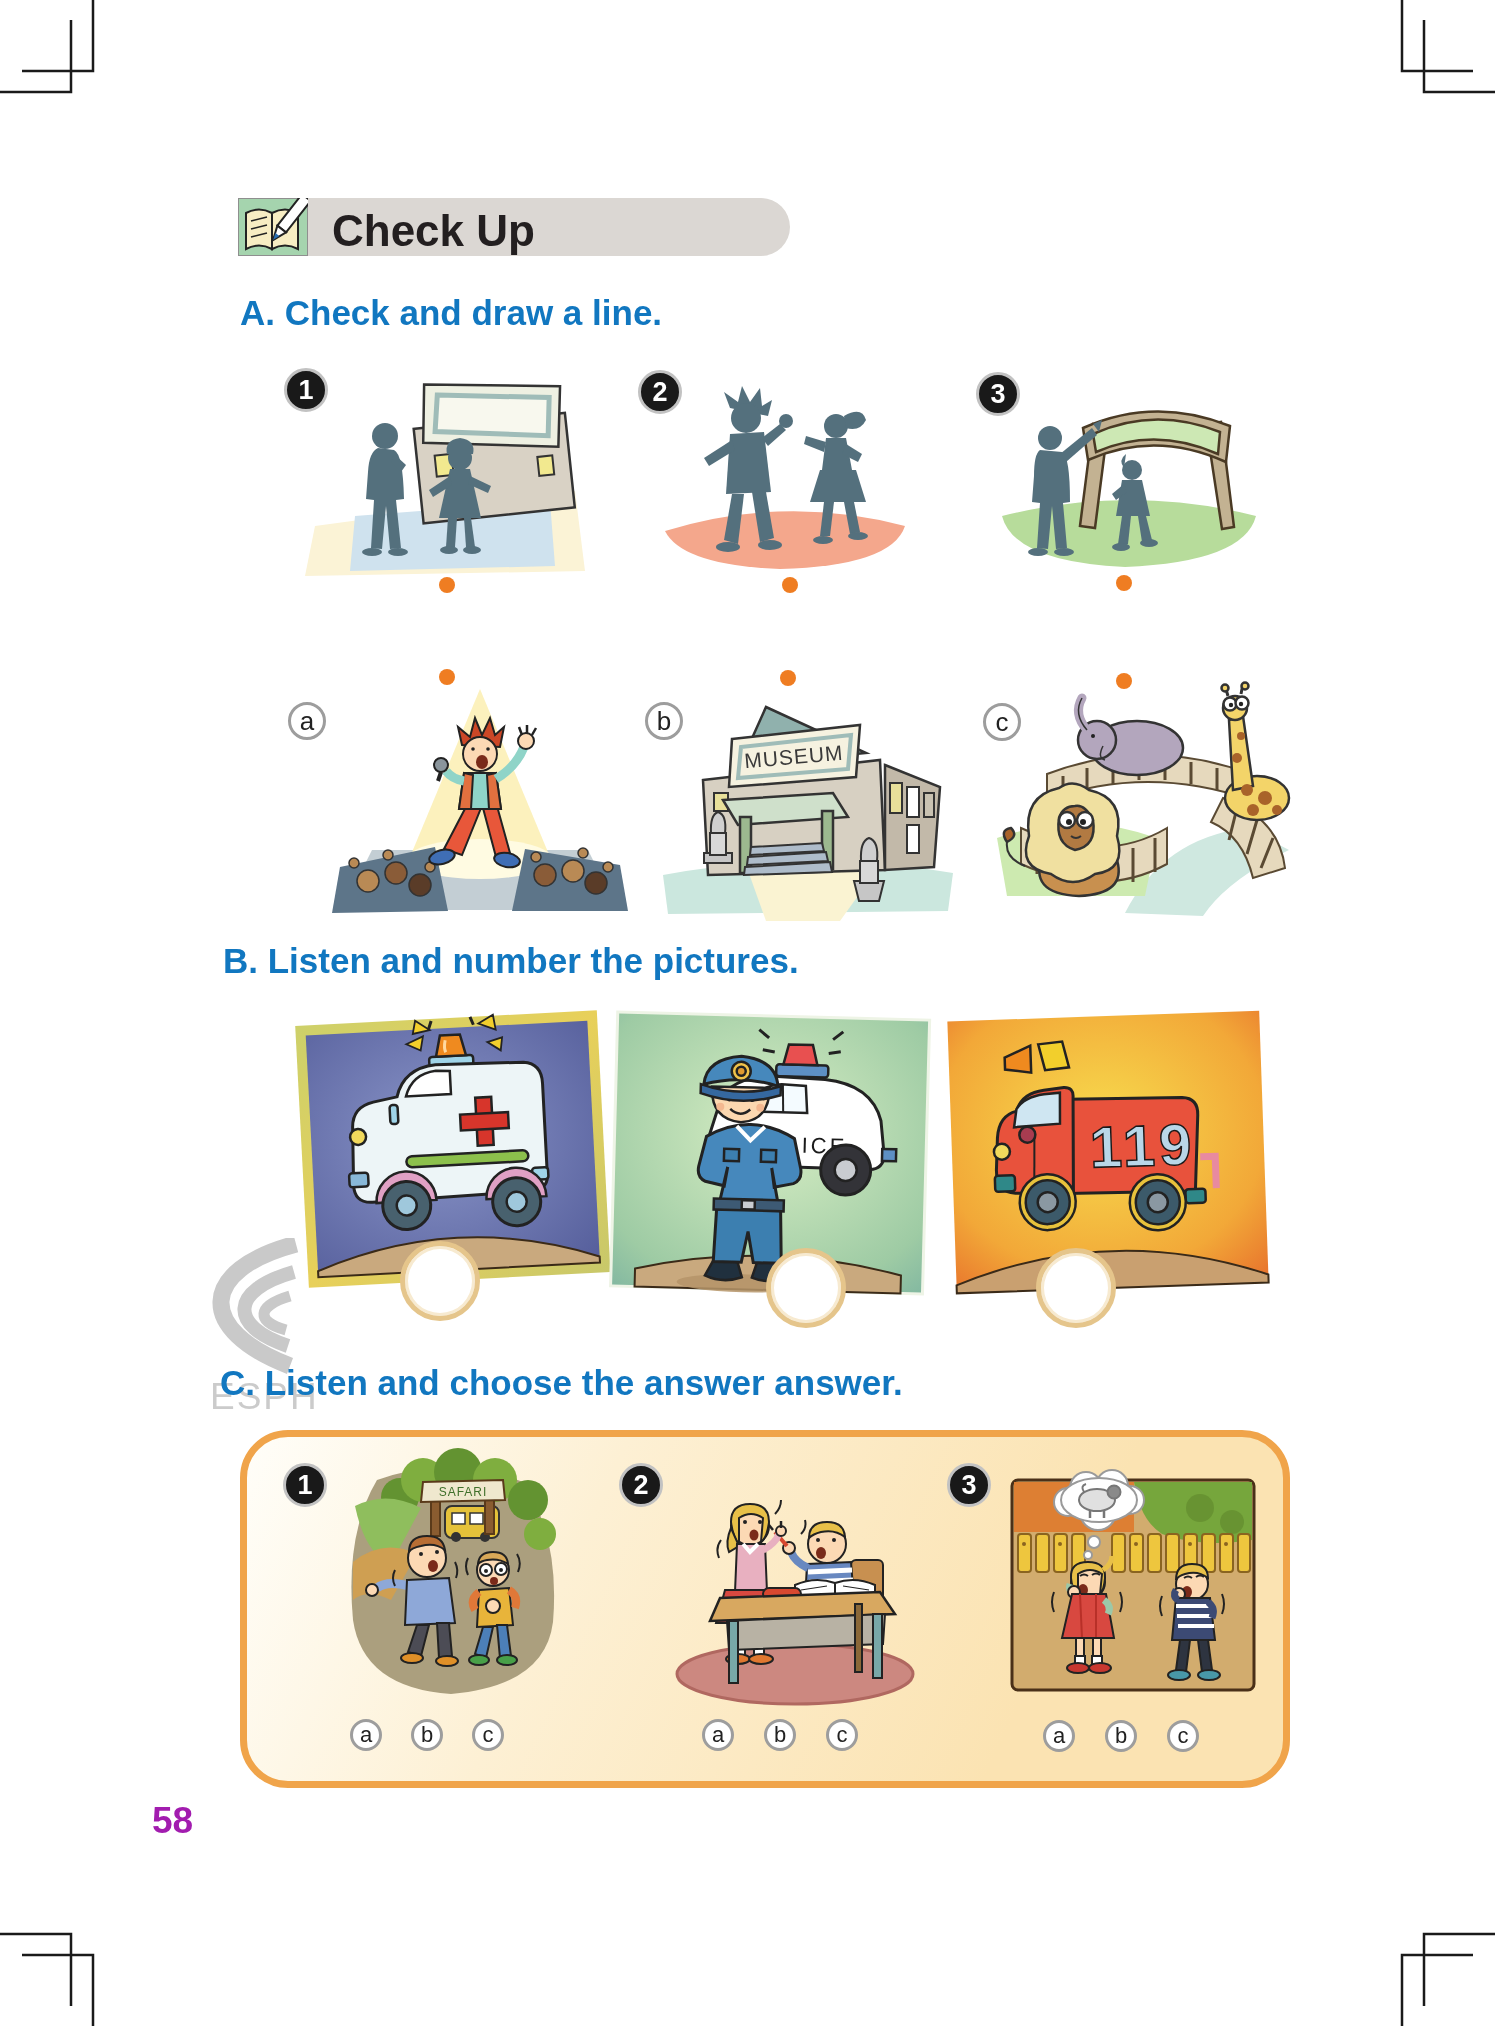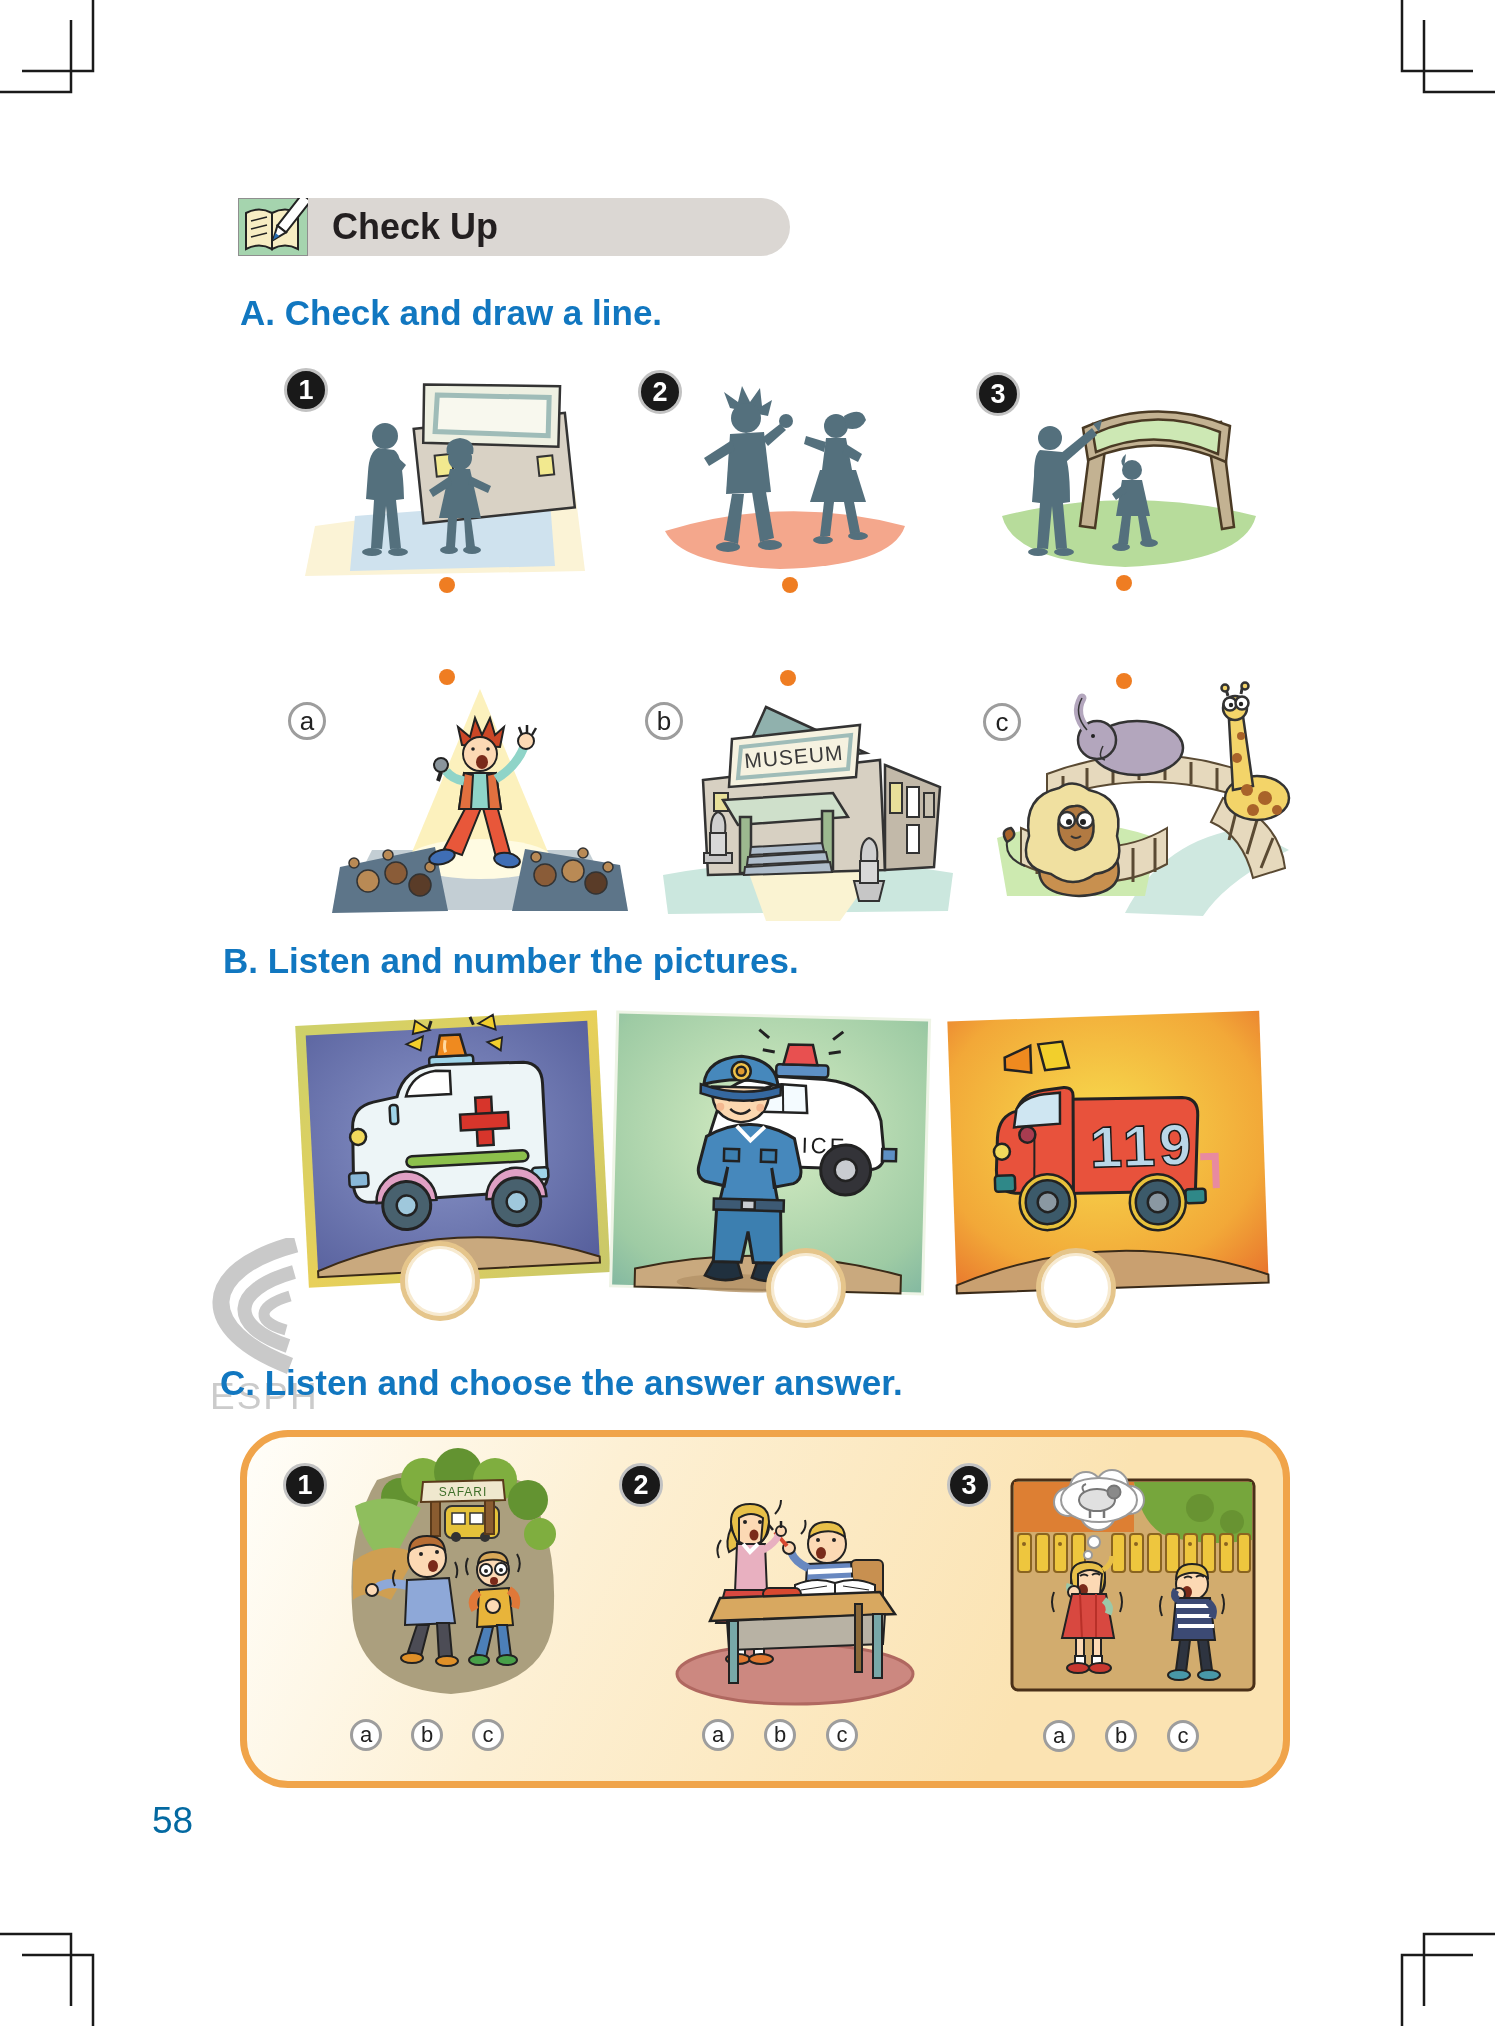--- a/index.html
+++ b/index.html
@@ -12,40 +12,40 @@
   .wm-chars { left:322px; top:1222px; font-size:150px; line-height:1.1; letter-spacing:2px;
               font-family:"DejaVu Serif", serif; opacity:.85; white-space:nowrap; }
   .wm-esph { left:210px; top:1376px; font-size:37px; font-weight:normal; letter-spacing:2px; opacity:.95; }
 
   .content { position:relative; z-index:1; }
 
   
   .banner { left:238px; top:198px; width:552px; height:58px; background:#dbd7d3;
             border-radius:0 29px 29px 0; }
   .banner-icon { left:238px; top:198px; width:70px; height:58px; }
-  .banner-title { left:332px; top:206px; font-size:36px; font-weight:bold; color:#231f20; }
+  .banner-title { left:332px; top:206px; font-size:44px; font-weight:bold; color:#231f20; }
 
   .section-title { font-size:35px; font-weight:bold; color:#1177c0; white-space:nowrap; }
 
   .num-badge { width:44px; height:44px; border-radius:50%; background:#191919; border:3px solid #c2c2c2;
                color:#ffffff; font-size:27px; font-weight:bold; display:flex; align-items:center;
                justify-content:center; }
   .letter-circle { width:38px; height:38px; border-radius:50%; background:#ffffff; border:3px solid #9d9d9d;
                    color:#222222; font-size:26px; display:flex; align-items:center; justify-content:center; }
   .dot { width:16px; height:16px; border-radius:50%; background:#ef7d22; }
 
   .answer-circle { width:80px; height:80px; border-radius:50%; background:#ffffff;
                    border:5px solid #e5c58b; box-shadow:inset 0 0 0 3px #f7ead0; }
 
   .c-box { left:240px; top:1430px; width:1050px; height:358px; border:7px solid #f0a44a; border-radius:48px;
            background:linear-gradient(115deg, #fffef9 0%, #fdf0d4 32%, #fbe3b2 75%); }
   .choice-circle { width:32px; height:32px; border-radius:50%; background:#ffffff; border:3px solid #9d9d9d;
                    color:#222222; font-size:22px; display:flex; align-items:center; justify-content:center; }
 
-  .page-number { left:152px; top:1800px; font-size:37px; font-weight:normal; color:#0369a1; }
+  .page-number { left:152px; top:1800px; font-size:37px; font-weight:bold; color:#a21caf; }
 
   svg text { font-family:"Liberation Sans", sans-serif; }
 </style>
 </head>
 <body>
 
 <div class="page">
 
   <svg class="abs" width="1495" height="2026" style="left:0;top:0;z-index:0;" viewBox="0 0 1495 2026">
     <g stroke="#1a1a1a" stroke-width="2.5" fill="none">

